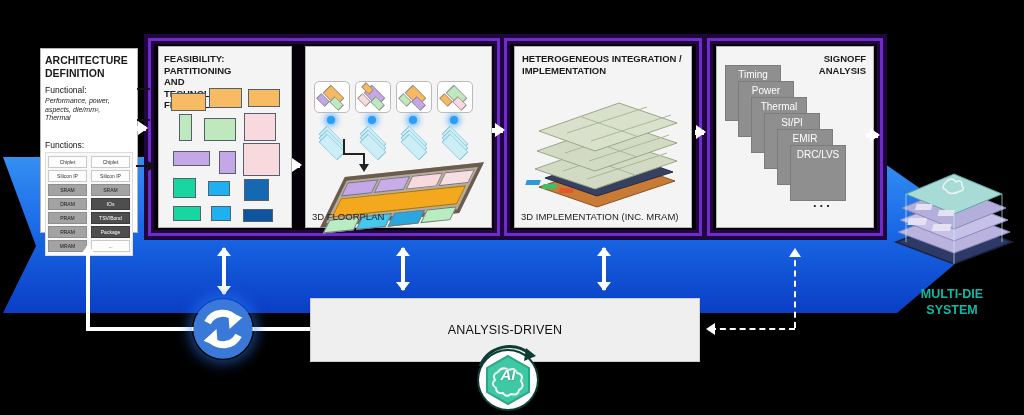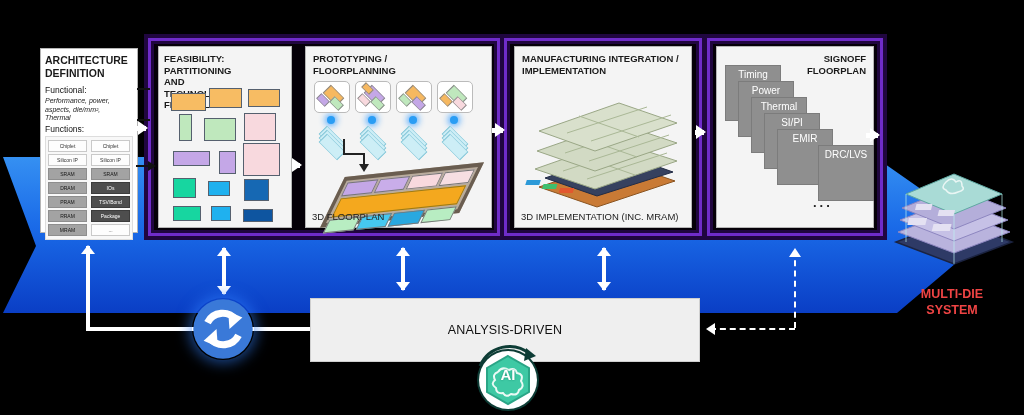--- a/index.html
+++ b/index.html
@@ -88,28 +88,28 @@
   
   #analysis{position:absolute;left:310px;top:298px;width:388px;height:62px;background:#efefef;
             border:1px solid #cfcfcf;z-index:7;display:flex;flex-direction:column;justify-content:center;
             align-items:center;font-size:12.5px;color:#111;letter-spacing:.2px;}
 
   
   #sync{position:absolute;left:192px;top:298px;width:62px;height:62px;z-index:8;border-radius:50%;
         box-shadow:0 0 14px 3px rgba(50,130,255,.55);}
 
   
-  #aibadge{position:absolute;left:472px;top:342px;width:72px;height:72px;z-index:9;}
+  #aibadge{position:absolute;left:472px;top:342px;width:72px;height:72px;z-index:9;font-style:italic;}
   #ailabel{position:absolute;left:0;top:24px;width:72px;text-align:center;font-weight:bold;
            font-size:15px;color:#fff;text-shadow:0 0 2px #1d8d72;z-index:10;}
 
   
   #mfg{position:absolute;left:893px;top:118px;width:130px;color:#fff;font-style:italic;font-weight:bold;
        font-size:12px;line-height:1.3;z-index:7;}
-  #mdslabel{position:absolute;left:888px;top:286px;width:128px;text-align:center;color:#ef4444;
+  #mdslabel{position:absolute;left:888px;top:286px;width:128px;text-align:center;color:#14b8a6;
             font-weight:bold;font-size:12.5px;line-height:1.3;z-index:7;}
 </style>
 </head>
 <body>
 
 <div id="stage">
 
   <svg id="band" width="1024" height="415">
     <defs>
       <linearGradient id="bg1" x1="0" y1="0" x2="0" y2="1">
@@ -121,21 +121,21 @@
     <polygon points="3,157 875,157 988,236 897,313 3,313 36,246" fill="url(#bg1)"></polygon>
   </svg>
 
   <section class="wbox" id="archbox">
     <div class="btitle pre">ARCHITECTURE
 DEFINITION</div>
     <div class="atext">Functional:</div>
     <div class="aitalic pre">Performance, power,
 aspects, die/mm²,
 Thermal</div>
-    <div class="atext" style="margin-top:1px">Functions:</div>
+    <div class="atext" style="margin-top:17px">Functions:</div>
     <div id="fntable">
       <div class="fncol">
           <div class="chip light">Chiplet</div>
           <div class="chip light">Silicon IP</div>
           <div class="chip mid">SRAM</div>
           <div class="chip mid">DRAM</div>
           <div class="chip mid">PRAM</div>
           <div class="chip mid">RRAM</div>
           <div class="chip mid">MRAM</div>
         </div>
@@ -174,22 +174,20 @@
           <div class="fblock" style="left: 14px; top: 131px; width: 23px; height: 20px; background: rgb(23, 214, 160);"></div>
           <div class="fblock" style="left: 49px; top: 134px; width: 22px; height: 15px; background: rgb(31, 177, 239);"></div>
           <div class="fblock" style="left: 85px; top: 132px; width: 25px; height: 22px; background: rgb(22, 104, 179);"></div>
           <div class="fblock" style="left: 14px; top: 159px; width: 28px; height: 15px; background: rgb(23, 214, 160);"></div>
           <div class="fblock" style="left: 52px; top: 159px; width: 20px; height: 15px; background: rgb(31, 177, 239);"></div>
           <div class="fblock" style="left: 84px; top: 162px; width: 30px; height: 13px; background: rgb(14, 85, 160);"></div>
         </div>
     </section>
     <div class="harrow" style="left:141px;top:122px;width:8px"></div>
     <section class="wbox" style="left:154px;top:5px;width:187px;height:182px">
-      <div class="btitle pre" style="padding:6px 7px 0">PROTOTYPING /
-FLOORPLANNING</div>
       <div class="ptile-row">
           <div style="width: 34px;">
             <div class="ptile">
               <i class="pdia d0" style="background: rgb(246, 184, 96);"></i>
               <i class="pdia d1" style="background: rgb(196, 167, 231);"></i>
               <i class="pdia d2" style="background: rgb(191, 232, 189);"></i>
             </div>
             <div class="pdot"></div>
             <div class="pstack">
               <i class="sdia" style="top: 0px;"></i>
@@ -258,21 +256,21 @@
           </div>
       </div>
       <div class="caption">3D FLOORPLAN</div>
     </section>
   </div>
 
   <div class="harrow" style="left:492px;top:128px;width:11px"></div>
 
   <div class="pgroup" style="left:504px;top:38px;width:198px;height:198px">
     <section class="wbox" style="left:7px;top:5px;width:178px;height:182px">
-      <div class="btitle pre" style="padding:6px 7px 0">MANUFACTURING INTEGRATION /
+      <div class="btitle pre" style="padding:6px 7px 0">HETEROGENEOUS INTEGRATION /
 IMPLEMENTATION</div>
       <svg class="gfx" style="left:10px;top:34px" width="158" height="128" viewBox="0 0 158 128">
         <g>
           <polygon points="14,106 72,126 150,100 92,80" fill="#c97a35" stroke="#8a5420" stroke-width="1"></polygon>
           <polygon points="20,97 72,115 148,91 94,72" fill="#36415f" stroke="#222c45" stroke-width="1"></polygon>
           <polygon points="10,88 70,108 152,80 90,60" fill="#d2dac4" stroke="#9aa786" stroke-width="1"></polygon>
           <path d="M38 90 L118 64 M62 98 L142 72 M50 73 L110 94" stroke="#aab896" stroke-width="1" fill="none"></path>
           <polygon points="12,70 70,90 152,62 92,42" fill="#d2dac4" stroke="#9aa786" stroke-width="1"></polygon>
           <path d="M40 72 L120 46 M64 80 L144 54 M52 55 L112 76" stroke="#aab896" stroke-width="1" fill="none"></path>
           <polygon points="14,50 70,70 152,42 94,22" fill="#d9e0cc" stroke="#9aa786" stroke-width="1"></polygon>
@@ -284,28 +282,28 @@
       </svg>
       <div class="caption">3D IMPLEMENTATION (INC. MRAM)</div>
     </section>
   </div>
 
   <div class="harrow" style="left:695px;top:130px;width:9px"></div>
 
   <div class="pgroup" style="left:707px;top:38px;width:176px;height:198px">
     <section class="wbox" style="left:6px;top:5px;width:158px;height:182px">
       <div class="btitle pre" id="sotitle">SIGNOFF
-FLOORPLAN</div>
+ANALYSIS</div>
       <div style="position:absolute;inset:0">
           <div class="socard" style="left: 8px; top: 18px; z-index: 1;">Timing</div>
           <div class="socard" style="left: 21px; top: 34px; z-index: 2;">Power</div>
           <div class="socard" style="left: 34px; top: 50px; z-index: 3;">Thermal</div>
           <div class="socard" style="left: 47px; top: 66px; z-index: 4;">SI/PI</div>
           <div class="socard" style="left: 60px; top: 82px; z-index: 5;">EMIR</div>
-          <div class="socard" style="left: 73px; top: 98px; z-index: 6; margin-left: 28px;">DRC/LVS</div>
+          <div class="socard" style="left: 73px; top: 98px; z-index: 6;">DRC/LVS</div>
         </div>
       <div id="sodots">...</div>
     </section>
   </div>
 
   <div class="harrow" style="left:866px;top:133px;width:12px"></div>
 
   <svg class="gfx" style="left:888px;top:158px;z-index:7" width="132" height="126" viewBox="0 0 132 126">
     <polygon points="8,84 66,106 124,84 66,62" fill="#2e3a66" stroke="#1b2340" stroke-width="1.5"></polygon>
     <polygon points="10,74 66,95 122,74 66,53" fill="#b9b3dd" stroke="#8d86c0" stroke-width="1"></polygon>

